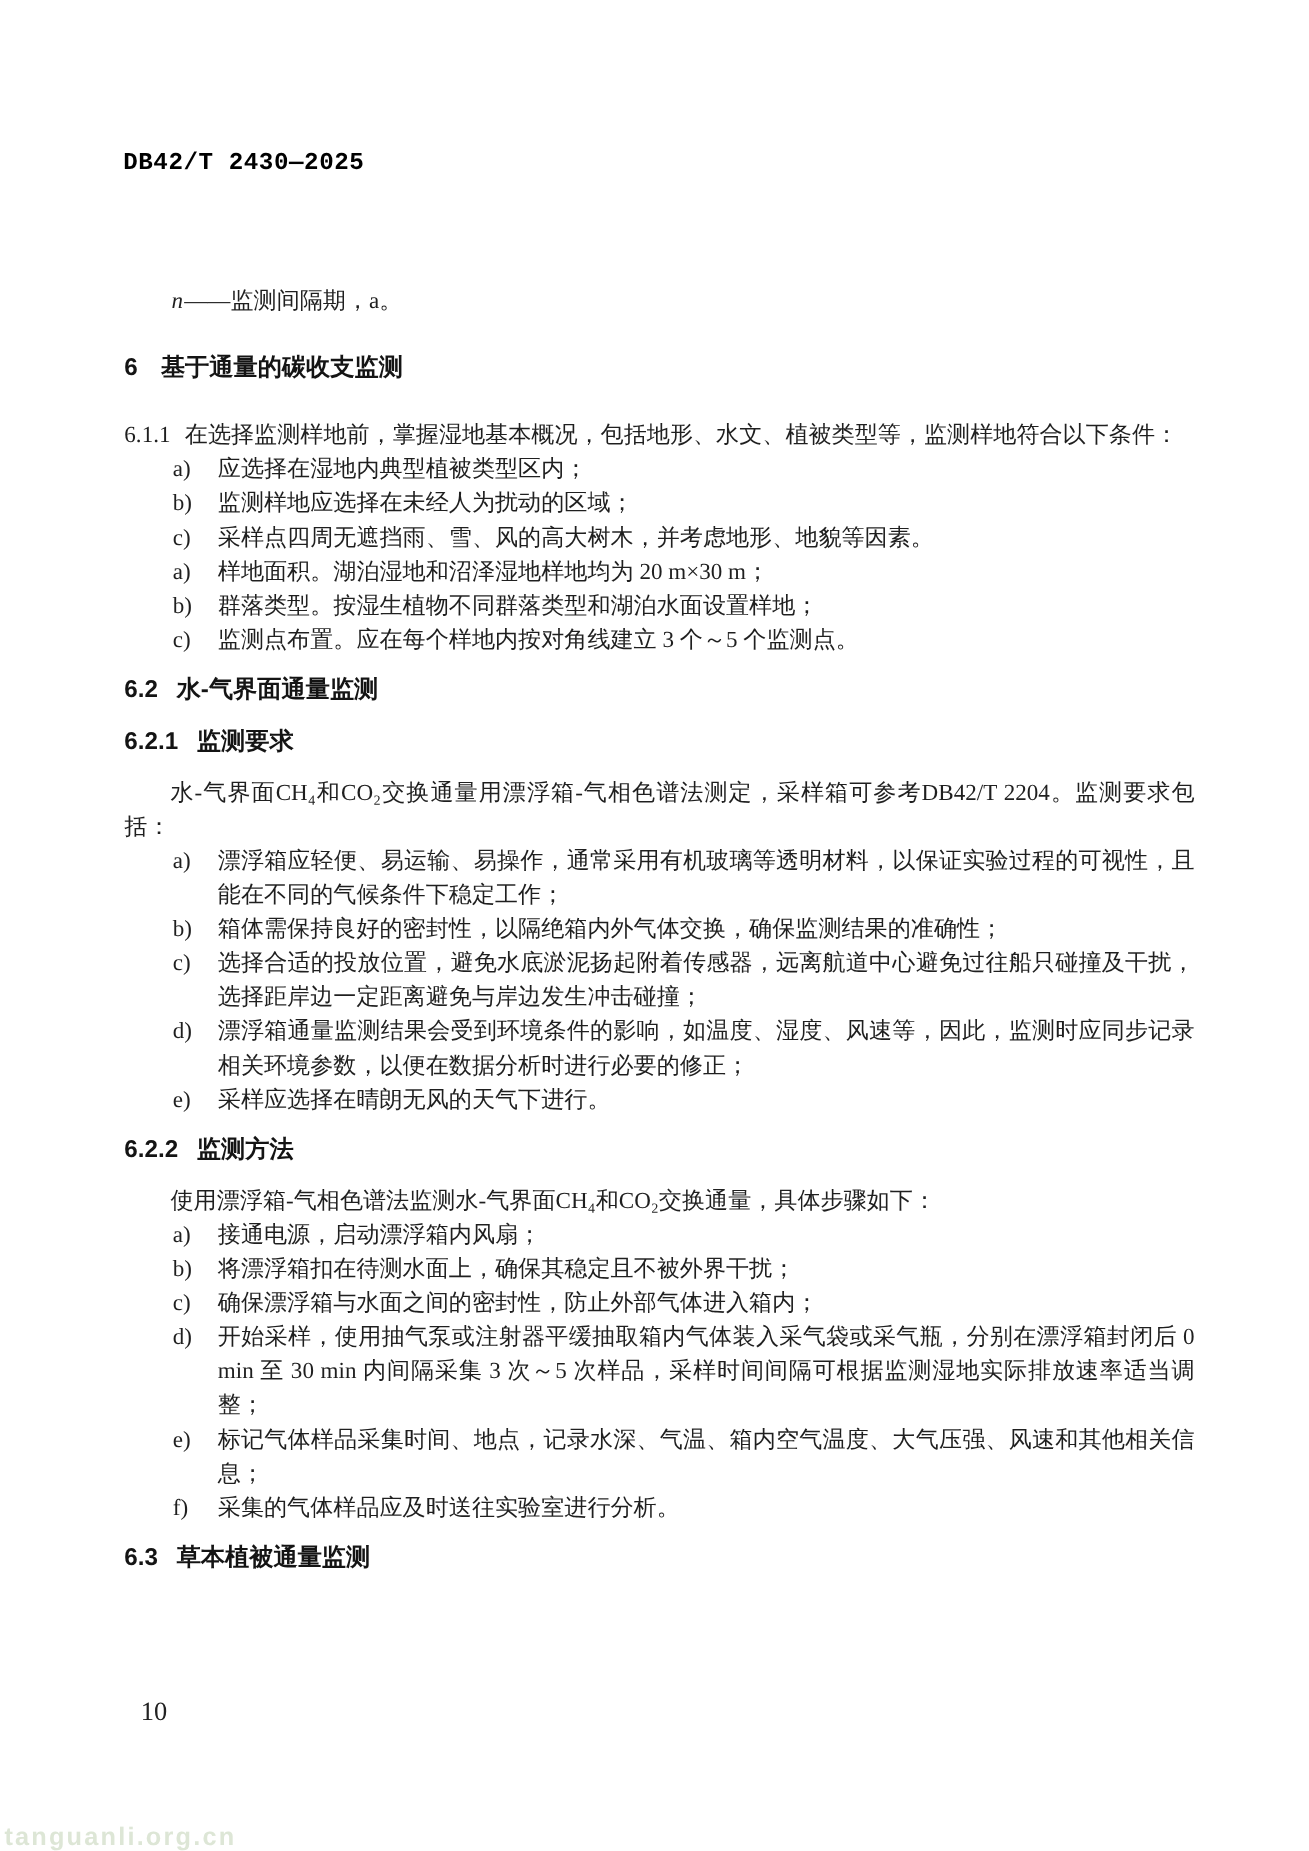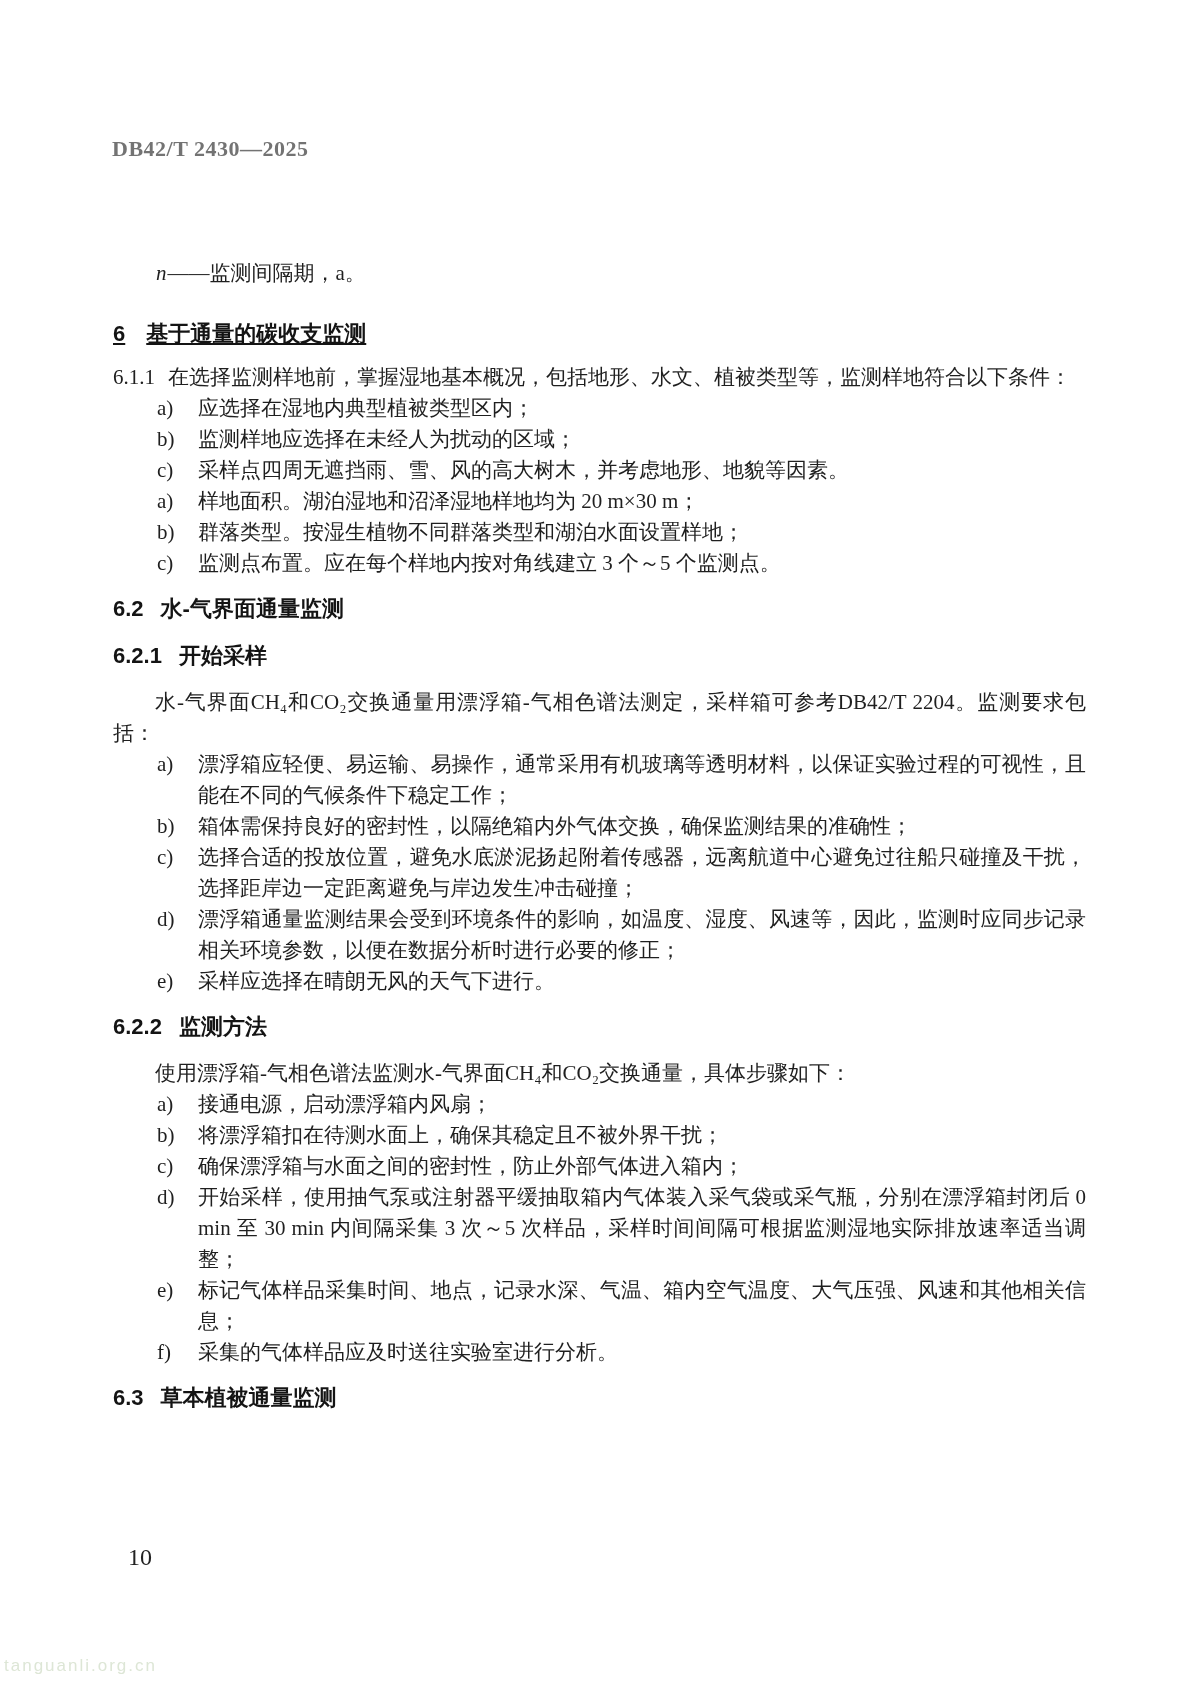--- a/index.html
+++ b/index.html
@@ -9,46 +9,46 @@
     height: 1683px;
     background: #ffffff;
     overflow: hidden;
     font-family: "Liberation Serif", "DejaVu Serif", serif;
     color: #1f1f1f;
   }
   .doc-code {
     position: absolute;
     left: 112px;
     top: 136px;
-    font-family: Liberation Serif, serif;
+    font-family: Liberation Mono, monospace;
     font-weight: 700;
     font-size: 22px;
     letter-spacing: 0.5px;
-    color: #737373;
+    color: #000000;
   }
   .content {
     position: absolute;
     left: 113px;
     top: 258px;
     width: 973px;
     font-size: 21px;
     line-height: 31px;
     text-align: justify;
   }
   .symbol-line { margin: 0; padding-left: 43px; }
   .symbol-line .var { font-style: italic; padding-right: 1px; }
   .h-big, .h-sub {
     font-family: "Liberation Sans", "DejaVu Sans", sans-serif;
     font-weight: 700;
     font-size: 22px;
     line-height: 31px;
     color: #141414;
     margin: 0;
   }
-  .h-big { margin-top: 29px; margin-bottom: 13px; text-decoration: underline; }
+  .h-big { margin-top: 29px; margin-bottom: 31px; }
   .h-sub { margin-top: 14px; margin-bottom: 16px; }
   .h-big .num { margin-right: 21px; }
   .h-sub .num { margin-right: 17px; }
   .clause { margin: 0; }
   .clause .cnum { margin-right: 13px; }
   .indent-para { margin: 0; text-indent: 2em; }
   .list { margin: 0; }
   .li { position: relative; padding-left: 85px; }
   .li .label { position: absolute; left: 44px; top: 0; }
   .page-number {
@@ -56,22 +56,22 @@
     left: 128px;
     top: 1544px;
     font-size: 24px;
     color: #222;
   }
   .watermark {
     position: absolute;
     left: 4px;
     top: 1656px;
     font-family: "Liberation Sans", "DejaVu Sans", sans-serif;
-    font-weight: 400;
-    font-size: 17px;
+    font-weight: 700;
+    font-size: 23px;
     letter-spacing: 2px;
     color: #dde6d6;
   }
 </style>
 </head>
 <body>
 
 <div class="page">
 
   <div class="doc-code">DB42/T 2430—2025</div>
@@ -93,21 +93,21 @@
 
 
     <div class="list">
       <div class="li"><span class="label">a)</span><span>样地面积。湖泊湿地和沼泽湿地样地均为 20 m×30 m；</span></div>
       <div class="li"><span class="label">b)</span><span>群落类型。按湿生植物不同群落类型和湖泊水面设置样地；</span></div>
       <div class="li"><span class="label">c)</span><span>监测点布置。应在每个样地内按对角线建立 3 个～5 个监测点。</span></div>
     </div>
 
     <h2 class="h-sub"><span class="num">6.2</span><span>水-气界面通量监测</span></h2>
 
-    <h3 class="h-sub"><span class="num">6.2.1</span><span>开始采样</span></h3>
+    <h3 class="h-sub"><span class="num">6.2.1</span><span>监测要求</span></h3>
 
     <p class="indent-para">水-气界面CH₄和CO₂交换通量用漂浮箱-气相色谱法测定，采样箱可参考DB42/T 2204。监测要求包括：</p>
 
     <div class="list">
       <div class="li"><span class="label">a)</span><span>漂浮箱应轻便、易运输、易操作，通常采用有机玻璃等透明材料，以保证实验过程的可视性，且能在不同的气候条件下稳定工作；</span></div>
       <div class="li"><span class="label">b)</span><span>箱体需保持良好的密封性，以隔绝箱内外气体交换，确保监测结果的准确性；</span></div>
       <div class="li"><span class="label">c)</span><span>选择合适的投放位置，避免水底淤泥扬起附着传感器，远离航道中心避免过往船只碰撞及干扰，选择距岸边一定距离避免与岸边发生冲击碰撞；</span></div>
       <div class="li"><span class="label">d)</span><span>漂浮箱通量监测结果会受到环境条件的影响，如温度、湿度、风速等，因此，监测时应同步记录相关环境参数，以便在数据分析时进行必要的修正；</span></div>
       <div class="li"><span class="label">e)</span><span>采样应选择在晴朗无风的天气下进行。</span></div>
     </div>

